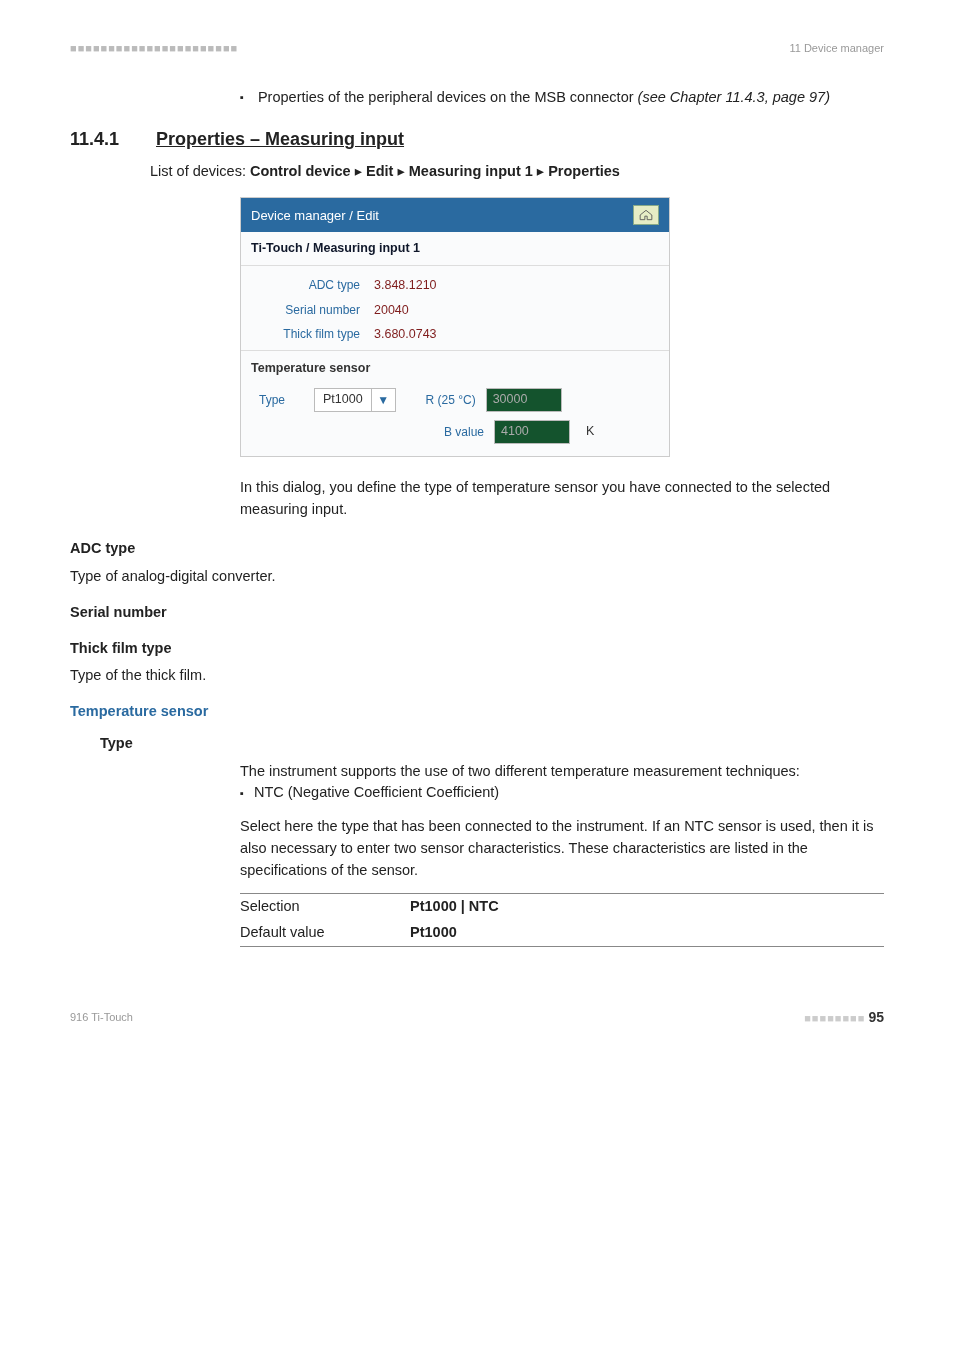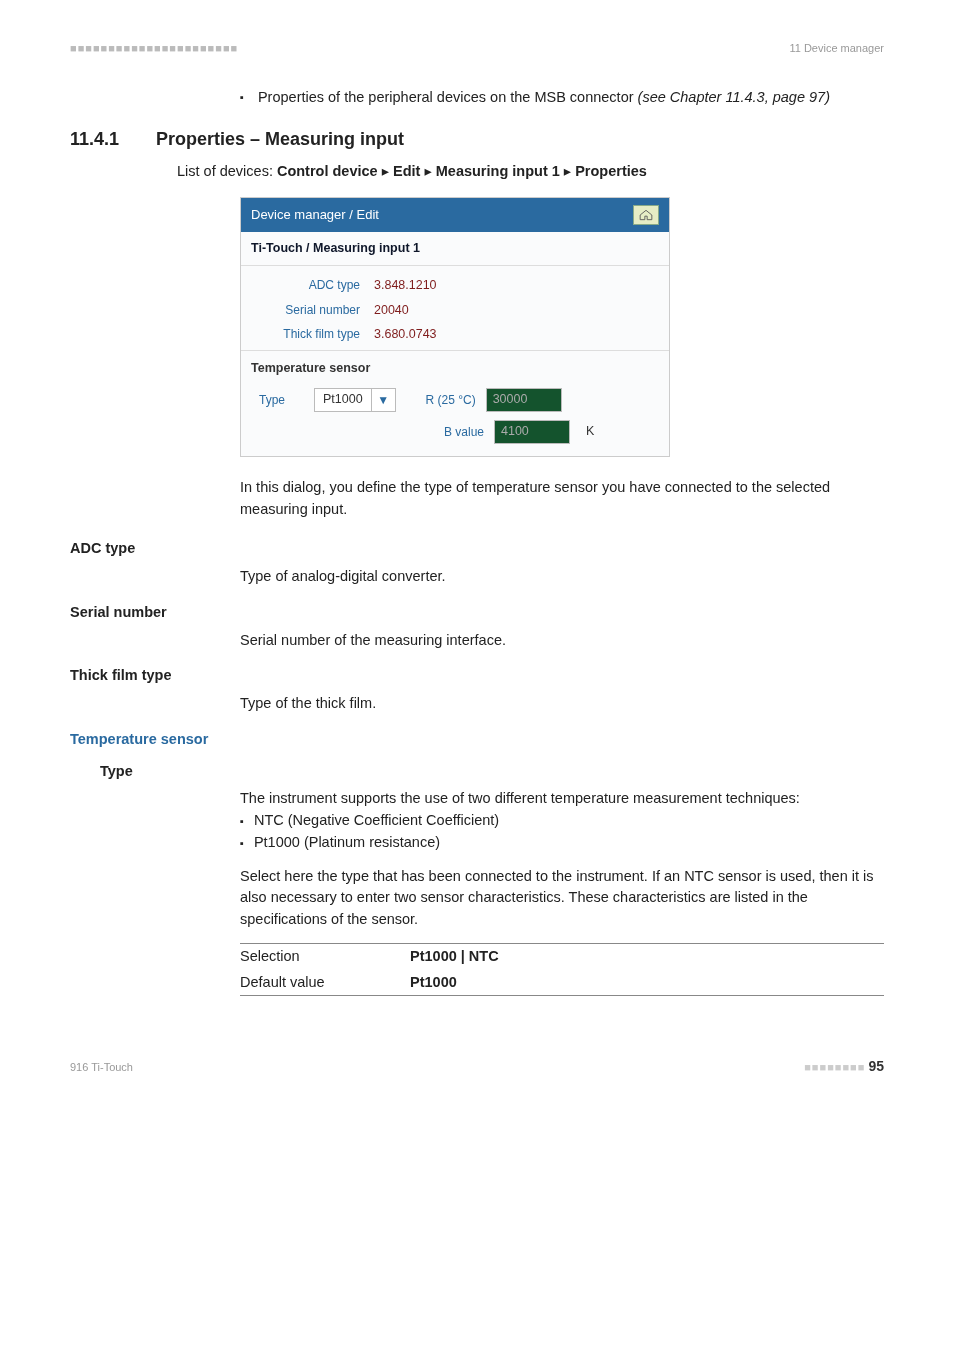--- a/index.html
+++ b/index.html
@@ -26,42 +26,42 @@
   .body-lead ul { list-style: none; }
   .body-lead li::before { content: "▪"; margin-right: 10px; font-size: 11px; vertical-align: middle; }
   .body-lead em { font-style: italic; text-align: center; }
   h2.section {
     font-weight: 800;
     font-size: 18px;
     margin-bottom: 8px;
     display: flex;
   }
   h2.section .num { width: 86px; }
-  h2.section .title { flex: 1; }
+  h2.section .title { flex: 1; text-decoration: underline; }
   .section-path {
-    margin-left: 107px;
+    margin-left: 80px;
     margin-bottom: 14px;
   }
   .section-path b { font-weight: 700; }
   .dialog {
     margin-left: 170px;
     width: 430px;
     border: 1px solid #ccc;
     background: #fafbfc;
     margin-bottom: 20px;
     font-size: 12.5px;
   }
   .dialog-title {
     background: #2a6aa0;
     color: #fff;
     padding: 7px 10px;
     font-size: 13px;
     display: flex;
     justify-content: space-between;
-    align-items: center;
+    align-items: flex-end;
   }
   .dialog-title .home {
     width: 26px; height: 20px; background:#e6edc5; border:1px solid #8a8;
     display:flex; align-items:center; justify-content:center;
   }
   .dialog-title .home svg { width: 14px; height: 12px; }
   .dialog-sub {
     padding: 7px 10px;
     border-bottom: 1px solid #ddd;
     font-weight: 700;
@@ -96,21 +96,21 @@
   }
   .sublab { width:60px; text-align:right; margin-left:10px; }
   .txtin {
     border:1px solid #bbb; background:#14532d; height:24px; width:76px;
     color:#aaa; padding: 0 6px; display:inline-flex; align-items:center;
   }
   .unit { color:#333; margin-left:6px; }
   .body-text { margin-left: 170px; margin-bottom: 18px; }
   .field { margin-bottom: 14px; }
   .field .fname { font-weight:700; margin-bottom:6px; }
-  .field .fdesc { margin-left:170px; }
+  .field .fdesc { }
   .subhead { color:#2a6aa0; font-weight:700; margin-bottom:10px; }
   .subfield { margin-left:30px; margin-bottom:12px; }
   .subfield .fname { font-weight:700; margin-bottom:6px; }
   .subfield .fdesc, .subfield .ul, .subfield .para, .subfield .tbl { margin-left:140px; }
   .ul { list-style:none; margin-bottom:12px; }
   .ul li::before { content:"▪"; margin-right:10px; font-size:11px; vertical-align:middle; }
   .para { margin-bottom: 12px; }
   .tbl { border-top:1px solid #888; border-bottom:1px solid #888; width: calc(100% - 140px); }
   .tbl .trow { display:flex; padding:2px 0; }
   .tbl .tk { width:170px; }
@@ -195,35 +195,33 @@
 </div>
 
 <div class="body-text">In this dialog, you define the type of temperature sensor you have connected to the selected measuring input.</div>
 
 <div class="field">
   <div class="fname">ADC type</div>
   <div class="fdesc">Type of analog-digital converter.</div>
 </div>
 <div class="field">
   <div class="fname">Serial number</div>
-  <div class="fdesc">Serial number of the measuring interface.</div>
 </div>
 <div class="field">
   <div class="fname">Thick film type</div>
   <div class="fdesc">Type of the thick film.</div>
 </div>
 
 <div class="subhead">Temperature sensor</div>
 
 <div class="subfield">
   <div class="fname">Type</div>
   <div class="fdesc">The instrument supports the use of two different temperature measurement techniques:</div>
   <ul class="ul">
     <li>NTC (Negative Coefficient Coefficient)</li>
-    <li>Pt1000 (Platinum resistance)</li>
   </ul>
   <div class="para">Select here the type that has been connected to the instrument. If an NTC sensor is used, then it is also necessary to enter two sensor characteristics. These characteristics are listed in the specifications of the sensor.</div>
   <div class="tbl">
     <div class="trow">
       <span class="tk">Selection</span>
       <span class="tv">Pt1000 | NTC</span>
     </div>
     <div class="trow">
       <span class="tk">Default value</span>
       <span class="tv">Pt1000</span>

